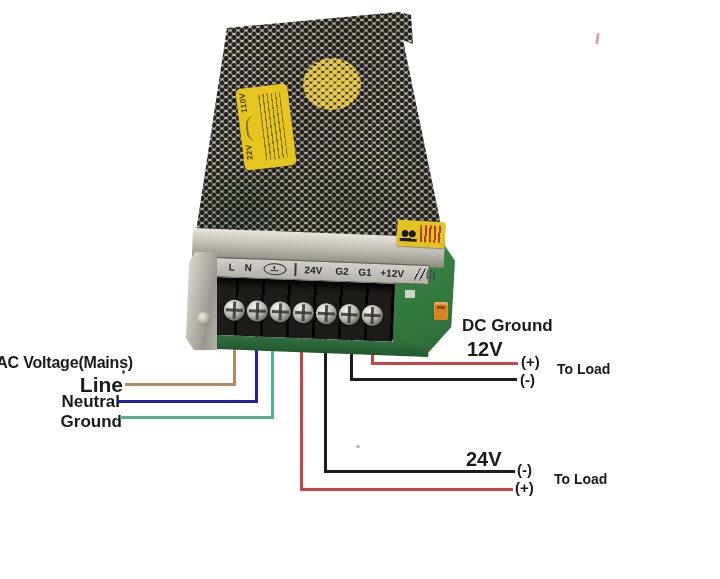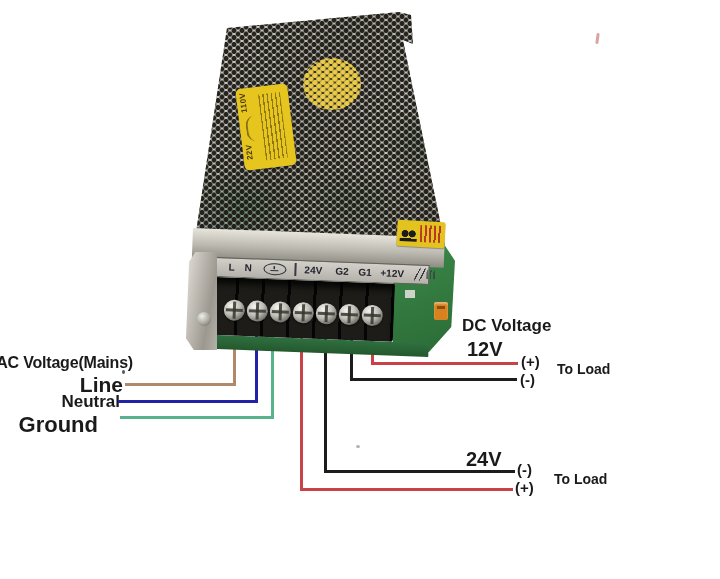--- a/index.html
+++ b/index.html
@@ -95,21 +95,21 @@
     background:repeating-linear-gradient(90deg, rgba(180,42,42,.9) 0 2px, transparent 2px 4.6px);}
 
   
   .wire{position:absolute;z-index:1;}
 
   
   .lbl{position:absolute;font-weight:bold;white-space:nowrap;}
   #ac-heading{right:587px;top:354px;font-size:16px;letter-spacing:-.2px;}
   #line-label{right:597px;top:373px;font-size:21px;}
   #neutral-label{right:600px;top:392px;font-size:17px;}
-  #ground-label{right:622px;top:412px;font-size:22px;}
+  #ground-label{right:598px;top:412px;font-size:17px;}
   #dc-heading{left:462px;top:316px;font-size:17px;}
   #v12-label{left:467px;top:338px;font-size:20px;}
   #v12-plus{left:521px;top:353px;font-size:15px;}
   #v12-toload{left:557px;top:361px;font-size:14px;}
   #v12-minus{left:520px;top:371px;font-size:15px;}
   #v24-label{left:466px;top:448px;font-size:20px;}
   #v24-minus{left:517px;top:461px;font-size:15px;}
   #v24-toload{left:554px;top:471px;font-size:14px;}
   #v24-plus{left:515px;top:479px;font-size:15px;}
 
@@ -189,21 +189,21 @@
   <div class="wire" style="left: 350px; top: 336px; width: 3px; height: 45px; background: rgb(28, 28, 28);"></div>
   <div class="wire" style="left: 350px; top: 378px; width: 167px; height: 3px; background: rgb(28, 28, 28);"></div>
   <div class="wire" style="left: 371px; top: 336px; width: 3px; height: 29px; background: rgb(201, 66, 72);"></div>
   <div class="wire" style="left: 371px; top: 362px; width: 147px; height: 3px; background: rgb(201, 66, 72);"></div>
 
   <div class="lbl" id="ac-heading">AC Voltage(Mains)</div>
   <div class="lbl" id="line-label">Line</div>
   <div class="lbl" id="neutral-label">Neutral</div>
   <div class="lbl" id="ground-label">Ground</div>
 
-  <div class="lbl" id="dc-heading">DC Voltage</div>
+  <div class="lbl" id="dc-heading">DC Ground</div>
   <div class="lbl" id="v12-label">12V</div>
   <div class="lbl" id="v12-plus">(+)</div>
   <div class="lbl" id="v12-toload">To Load</div>
   <div class="lbl" id="v12-minus">(-)</div>
   <div class="lbl" id="v24-label">24V</div>
   <div class="lbl" id="v24-minus">(-)</div>
   <div class="lbl" id="v24-toload">To Load</div>
   <div class="lbl" id="v24-plus">(+)</div>
 
   <div class="abs" id="artifact-red"></div>

